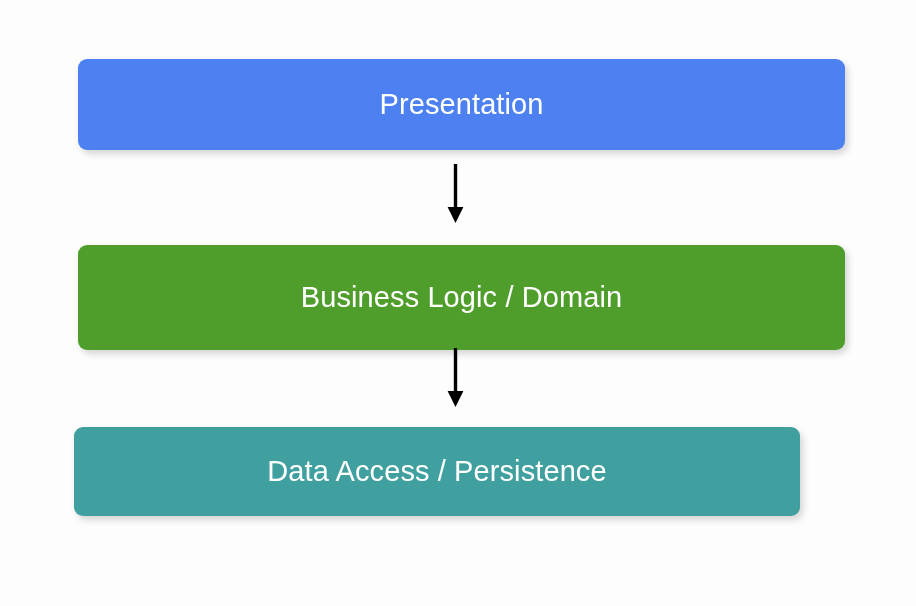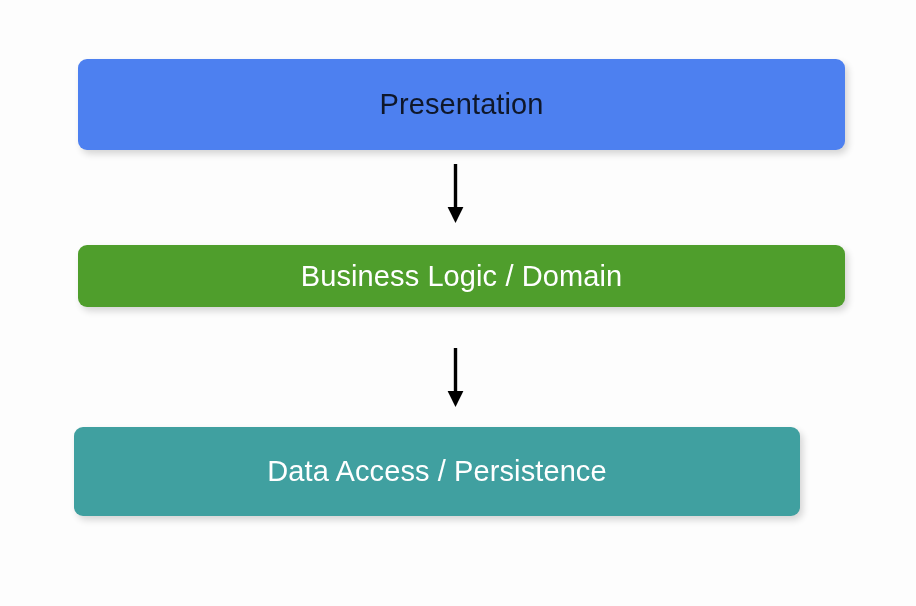--- a/index.html
+++ b/index.html
@@ -51,21 +51,21 @@
     top: 59px;
     width: 767px;
     height: 91px;
     background: #4d80f0;
   }
 
   #layer-business {
     left: 78px;
     top: 245px;
     width: 767px;
-    height: 62px;
+    height: 105px;
     background: #4f9e2c;
   }
 
   #layer-data {
     left: 74px;
     top: 427px;
     width: 726px;
     height: 89px;
     background: #40a0a0;
   }
@@ -96,21 +96,21 @@
     height: 100%;
     overflow: visible;
   }
 </style>
 </head>
 <body>
 
 <div id="diagram-canvas" style="background: rgb(253, 253, 253);">
 
   <div class="layer-box" id="layer-presentation" style="background: rgb(77, 128, 240);">
-    <span class="layer-label" style="color: #0f172a;">Presentation</span>
+    <span class="layer-label" style="color: #ffffff;">Presentation</span>
   </div>
 
   <div class="flow-arrow" id="arrow-presentation-to-business">
     <svg viewBox="0 0 52 68" xmlns="http://www.w3.org/2000/svg">
       <line x1="25.5" y1="4" x2="25.5" y2="48" stroke="#000000" stroke-width="3.4"></line>
       <polygon points="25.5,63 17.6,47 33.4,47" fill="#000000"></polygon>
     </svg>
   </div>
 
   <div class="layer-box" id="layer-business" style="background: rgb(79, 158, 44);">

